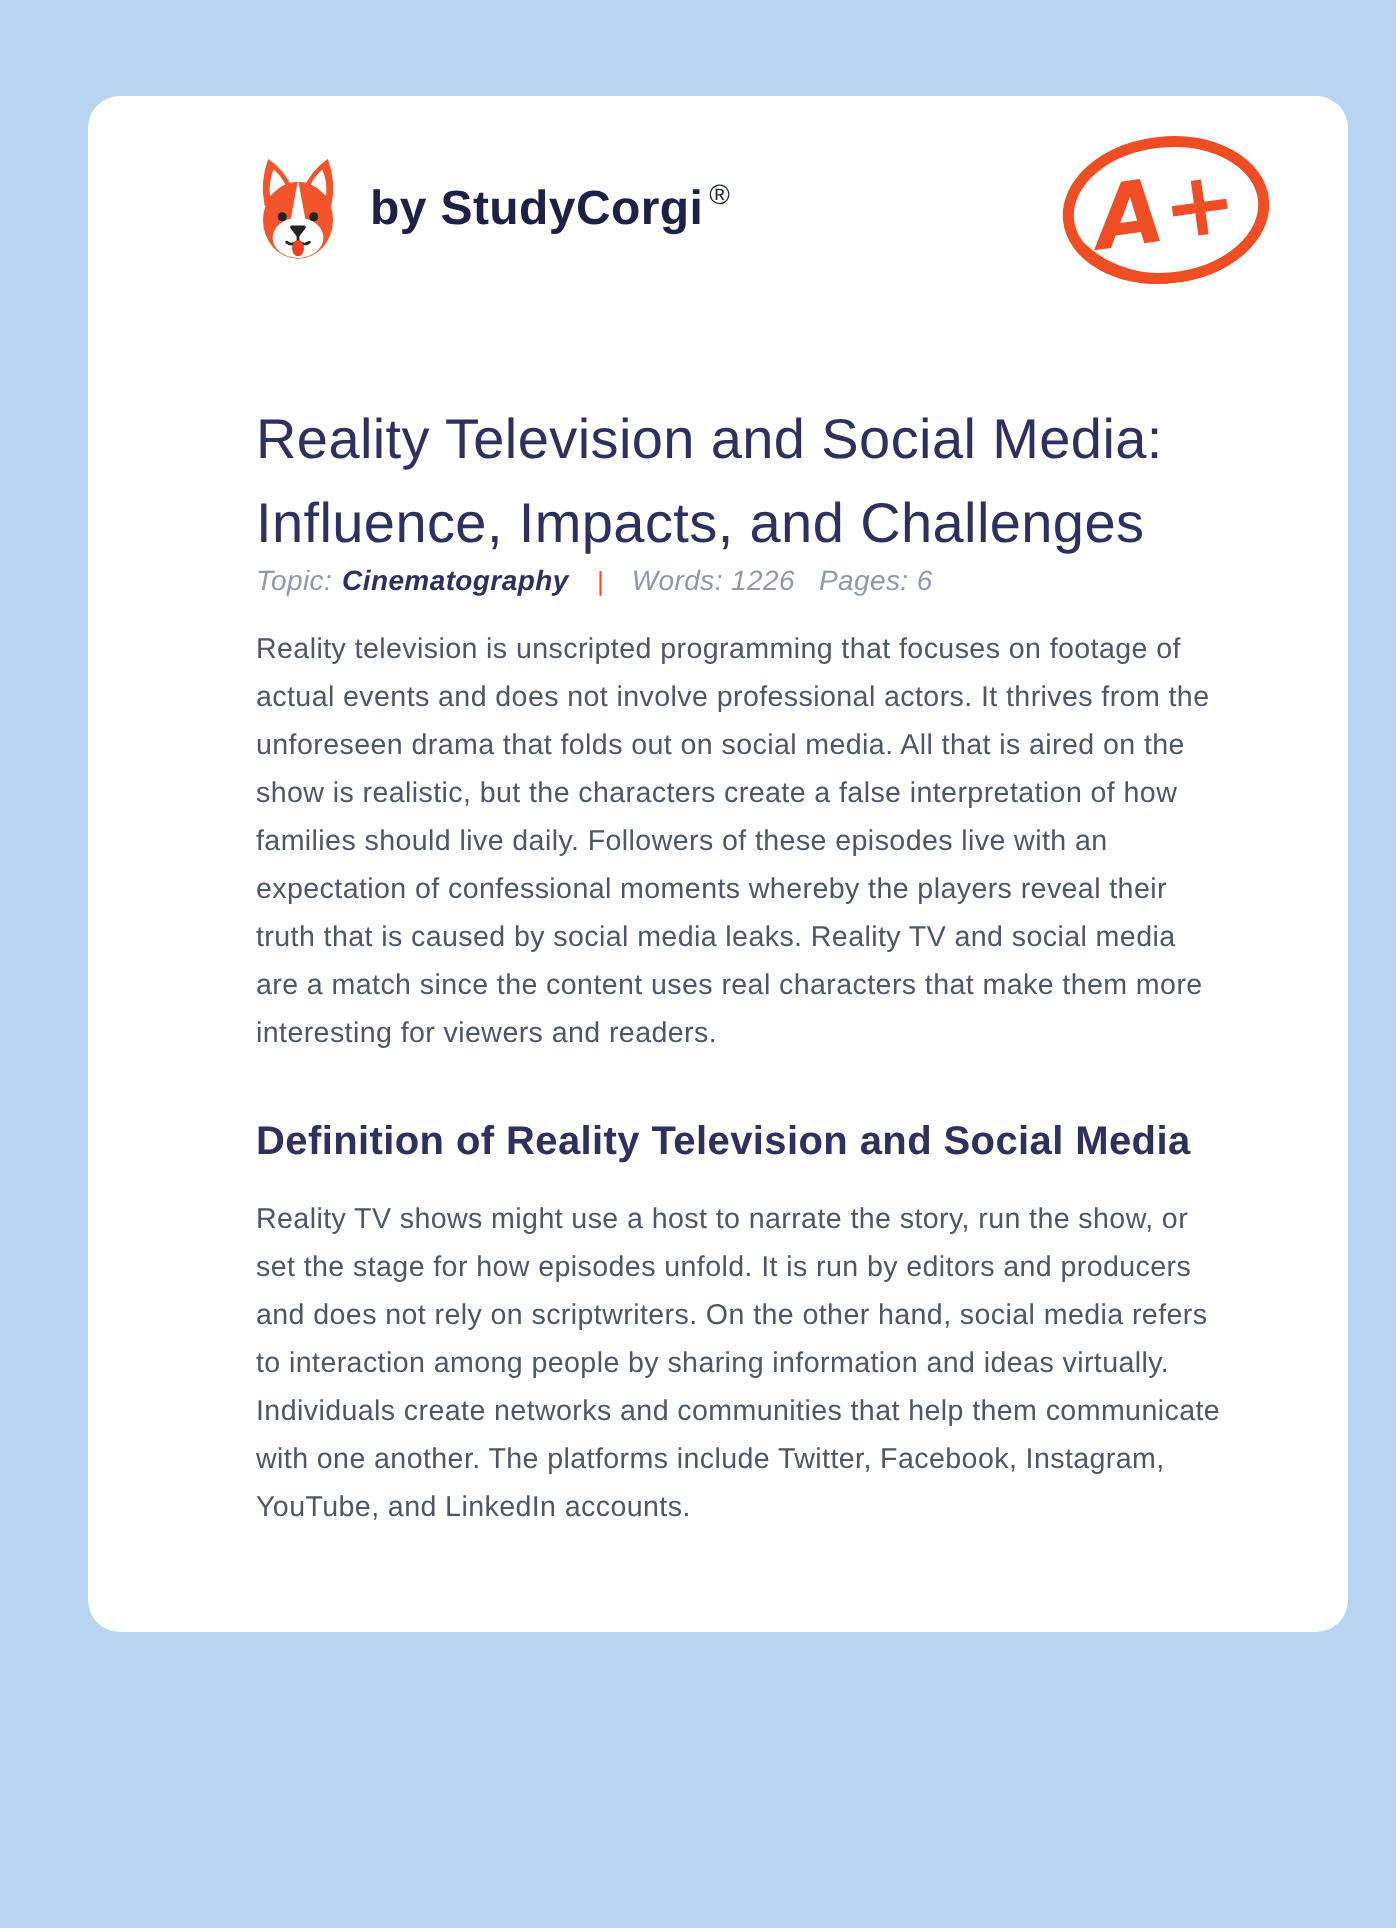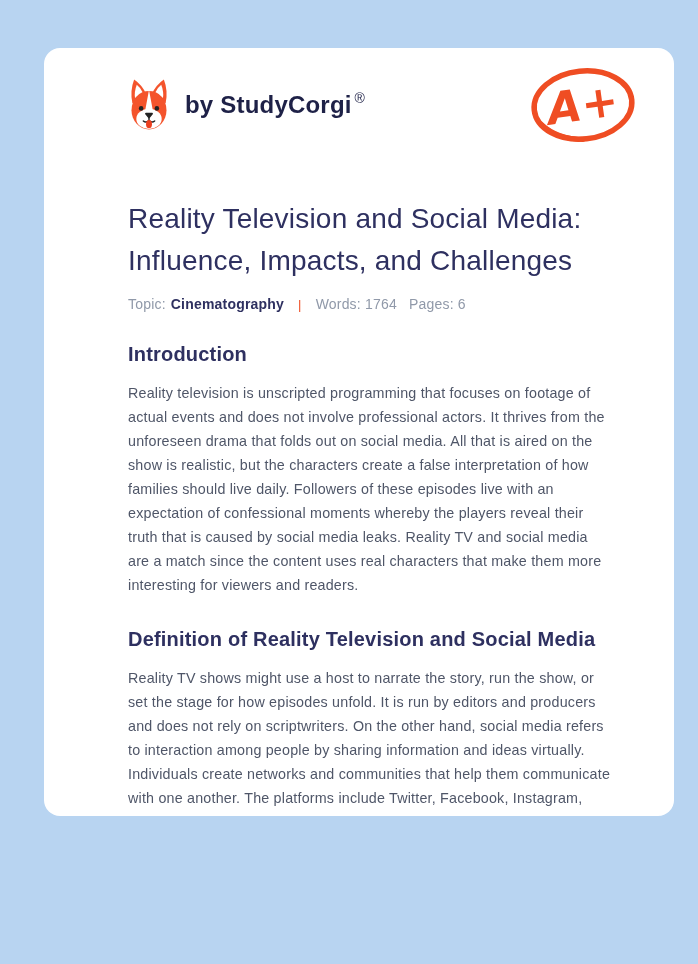--- a/index.html
+++ b/index.html
@@ -50,26 +50,26 @@
   
   .page-title {
     margin-top: 48px;
     font-size: 28px;
     line-height: 41.5px;
     font-weight: normal;
     color: var(--navy, #2e3060);
     letter-spacing: 0.2px;
   }
   .meta-row {
-    margin-top: 15px;
     font-size: 14px;
     color: var(--meta, #9099a9);
     display: flex;
     align-items: center;
     letter-spacing: 0.2px;
+    font-style: italic;
   }
   .meta-topic-value {
     color: var(--navy, #2e3060);
     font-weight: bold;
     margin-left: 5px;
   }
   .meta-sep {
     color: var(--orange, #ef4d23);
     margin: 0 14px;
     font-size: 13px;
@@ -122,26 +122,25 @@
       </svg>
     </div>
   </div>
 
   <h1 class="page-title">Reality Television and Social Media: Influence, Impacts, and Challenges</h1>
 
   <div class="meta-row">
     <span>Topic:</span>
     <span class="meta-topic-value">Cinematography</span>
     <span class="meta-sep">|</span>
-    <span class="meta-words">Words: 1764</span>
+    <span class="meta-words">Words: 1226</span>
     <span>Pages: 6</span>
   </div>
 
   <div>
-    <h2 class="section-heading">Introduction</h2>
     <p class="section-paragraph">Reality television is unscripted programming that focuses on footage of actual events and does not involve professional actors. It thrives from the unforeseen drama that folds out on social media. All that is aired on the show is realistic, but the characters create a false interpretation of how families should live daily. Followers of these episodes live with an expectation of confessional moments whereby the players reveal their truth that is caused by social media leaks. Reality TV and social media are a match since the content uses real characters that make them more interesting for viewers and readers.</p>
   </div>
 
   <div>
     <h2 class="section-heading">Definition of Reality Television and Social Media</h2>
     <p class="section-paragraph">Reality TV shows might use a host to narrate the story, run the show, or set the stage for how episodes unfold. It is run by editors and producers and does not rely on scriptwriters. On the other hand, social media refers to interaction among people by sharing information and ideas virtually. Individuals create networks and communities that help them communicate with one another. The platforms include Twitter, Facebook, Instagram, YouTube, and LinkedIn accounts.</p>
   </div>
 
 
 </div>

